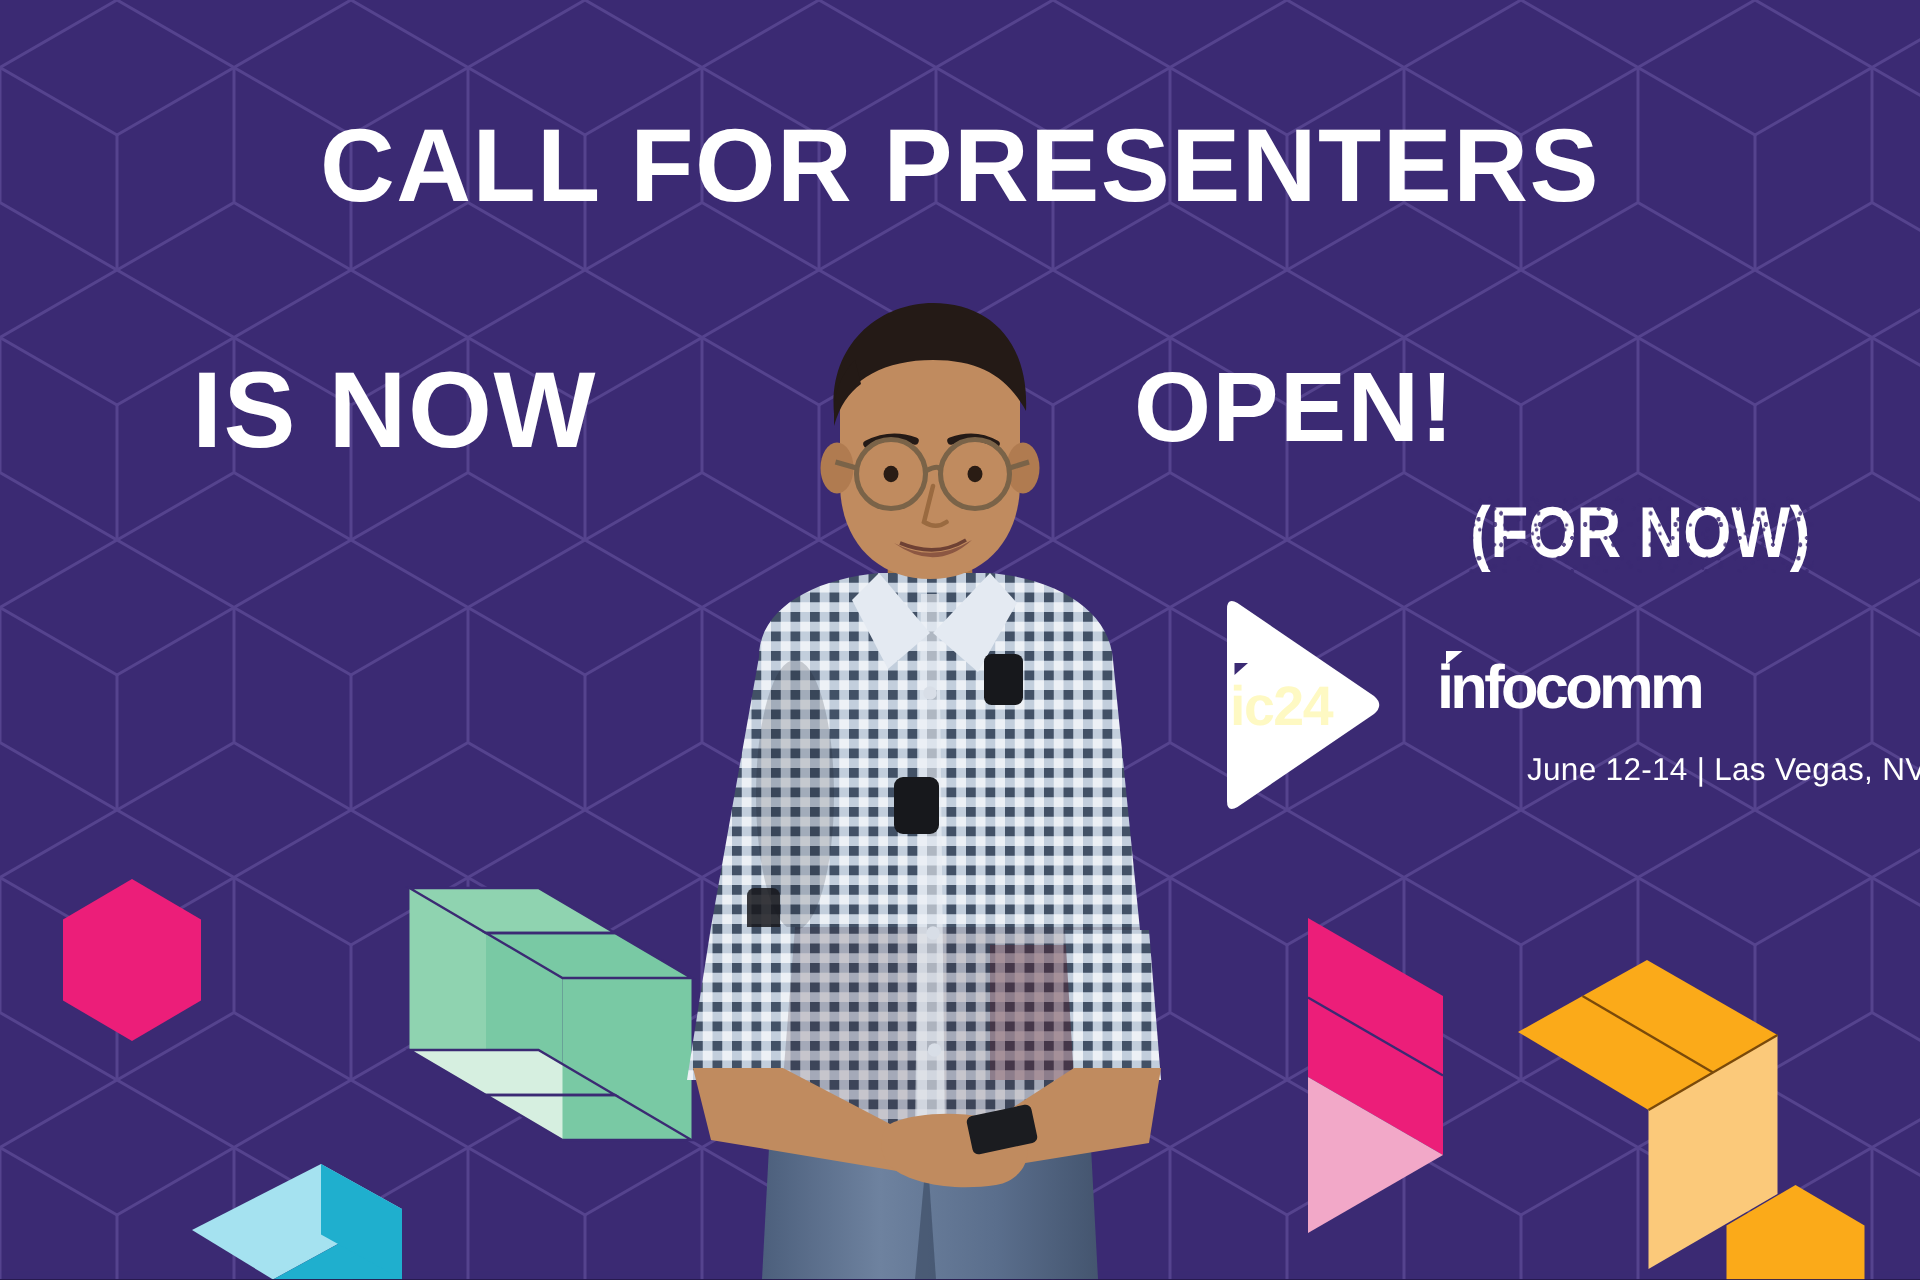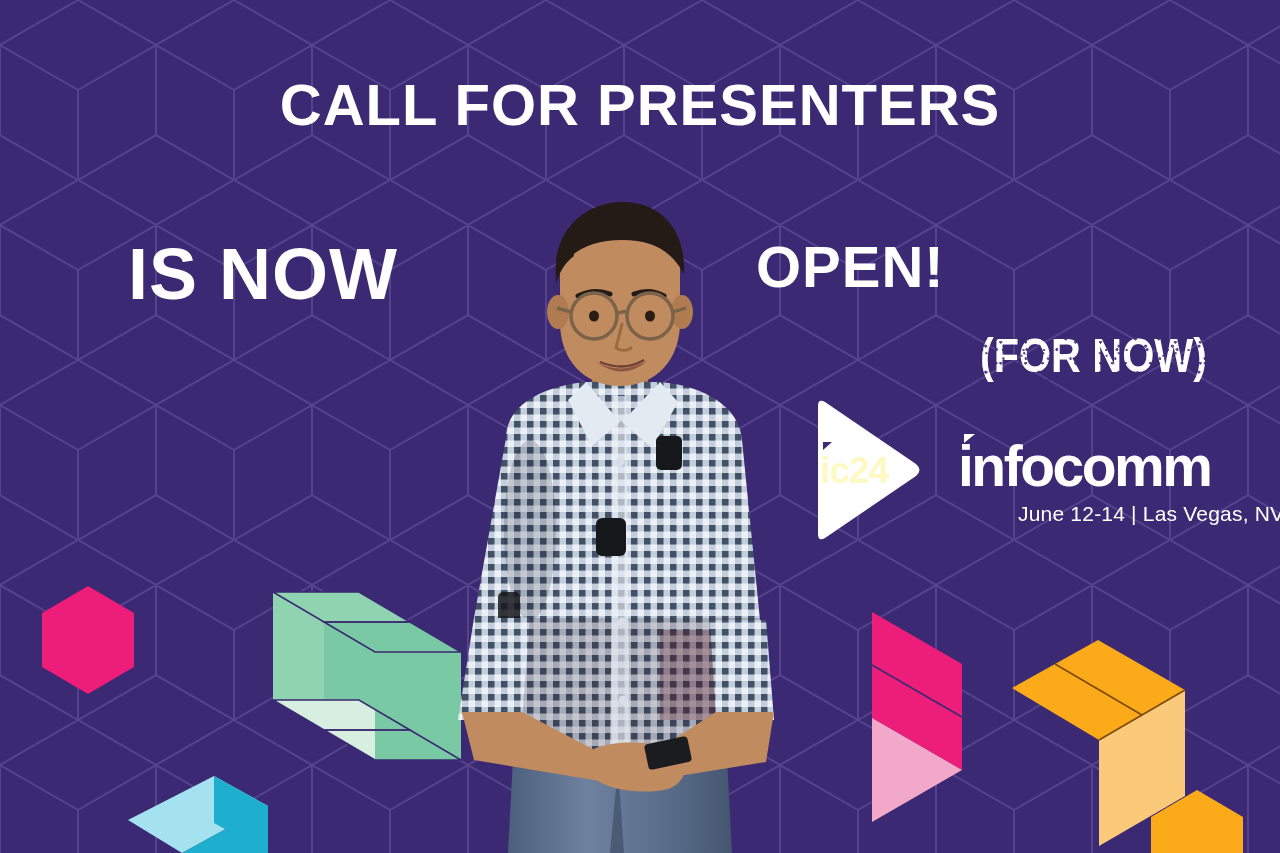--- a/index.html
+++ b/index.html
@@ -55,21 +55,21 @@
 
   .headline-1 {
     position: absolute;
     left: 0;
     top: 76px;
     width: 1280px;
     text-align: center;
     color: #ffffff;
     font-family: "Liberation Sans", sans-serif;
     font-weight: bold;
-    font-size: 58px;
+    font-size: 69px;
     letter-spacing: 1px;
     line-height: 1;
     white-space: nowrap;
   }
 
   .headline-2 {
     position: absolute;
     left: 128px;
     top: 238px;
     color: #ffffff;
@@ -81,21 +81,21 @@
     white-space: nowrap;
   }
 
   .headline-3 {
     position: absolute;
     left: 756px;
     top: 238px;
     color: #ffffff;
     font-family: "Liberation Sans", sans-serif;
     font-weight: bold;
-    font-size: 58px;
+    font-size: 66px;
     letter-spacing: 1px;
     line-height: 1;
     white-space: nowrap;
   }
 
   
   .subnote {
     position: absolute;
     left: 980px;
     top: 332px;
@@ -162,21 +162,21 @@
     color: #fef9c3;
     line-height: 1;
   }
 
   .infocomm-word {
     position: absolute;
     left: 152px;
     top: 42px;
     font-family: "Liberation Sans", sans-serif;
     font-weight: bold;
-    font-size: 57px;
+    font-size: 41px;
     letter-spacing: -2.5px;
     color: #ffffff;
     line-height: 1;
     white-space: nowrap;
   }
   .infocomm-flag {
     position: absolute;
     left: 158px;
     top: 38px;
     width: 0; height: 0;

